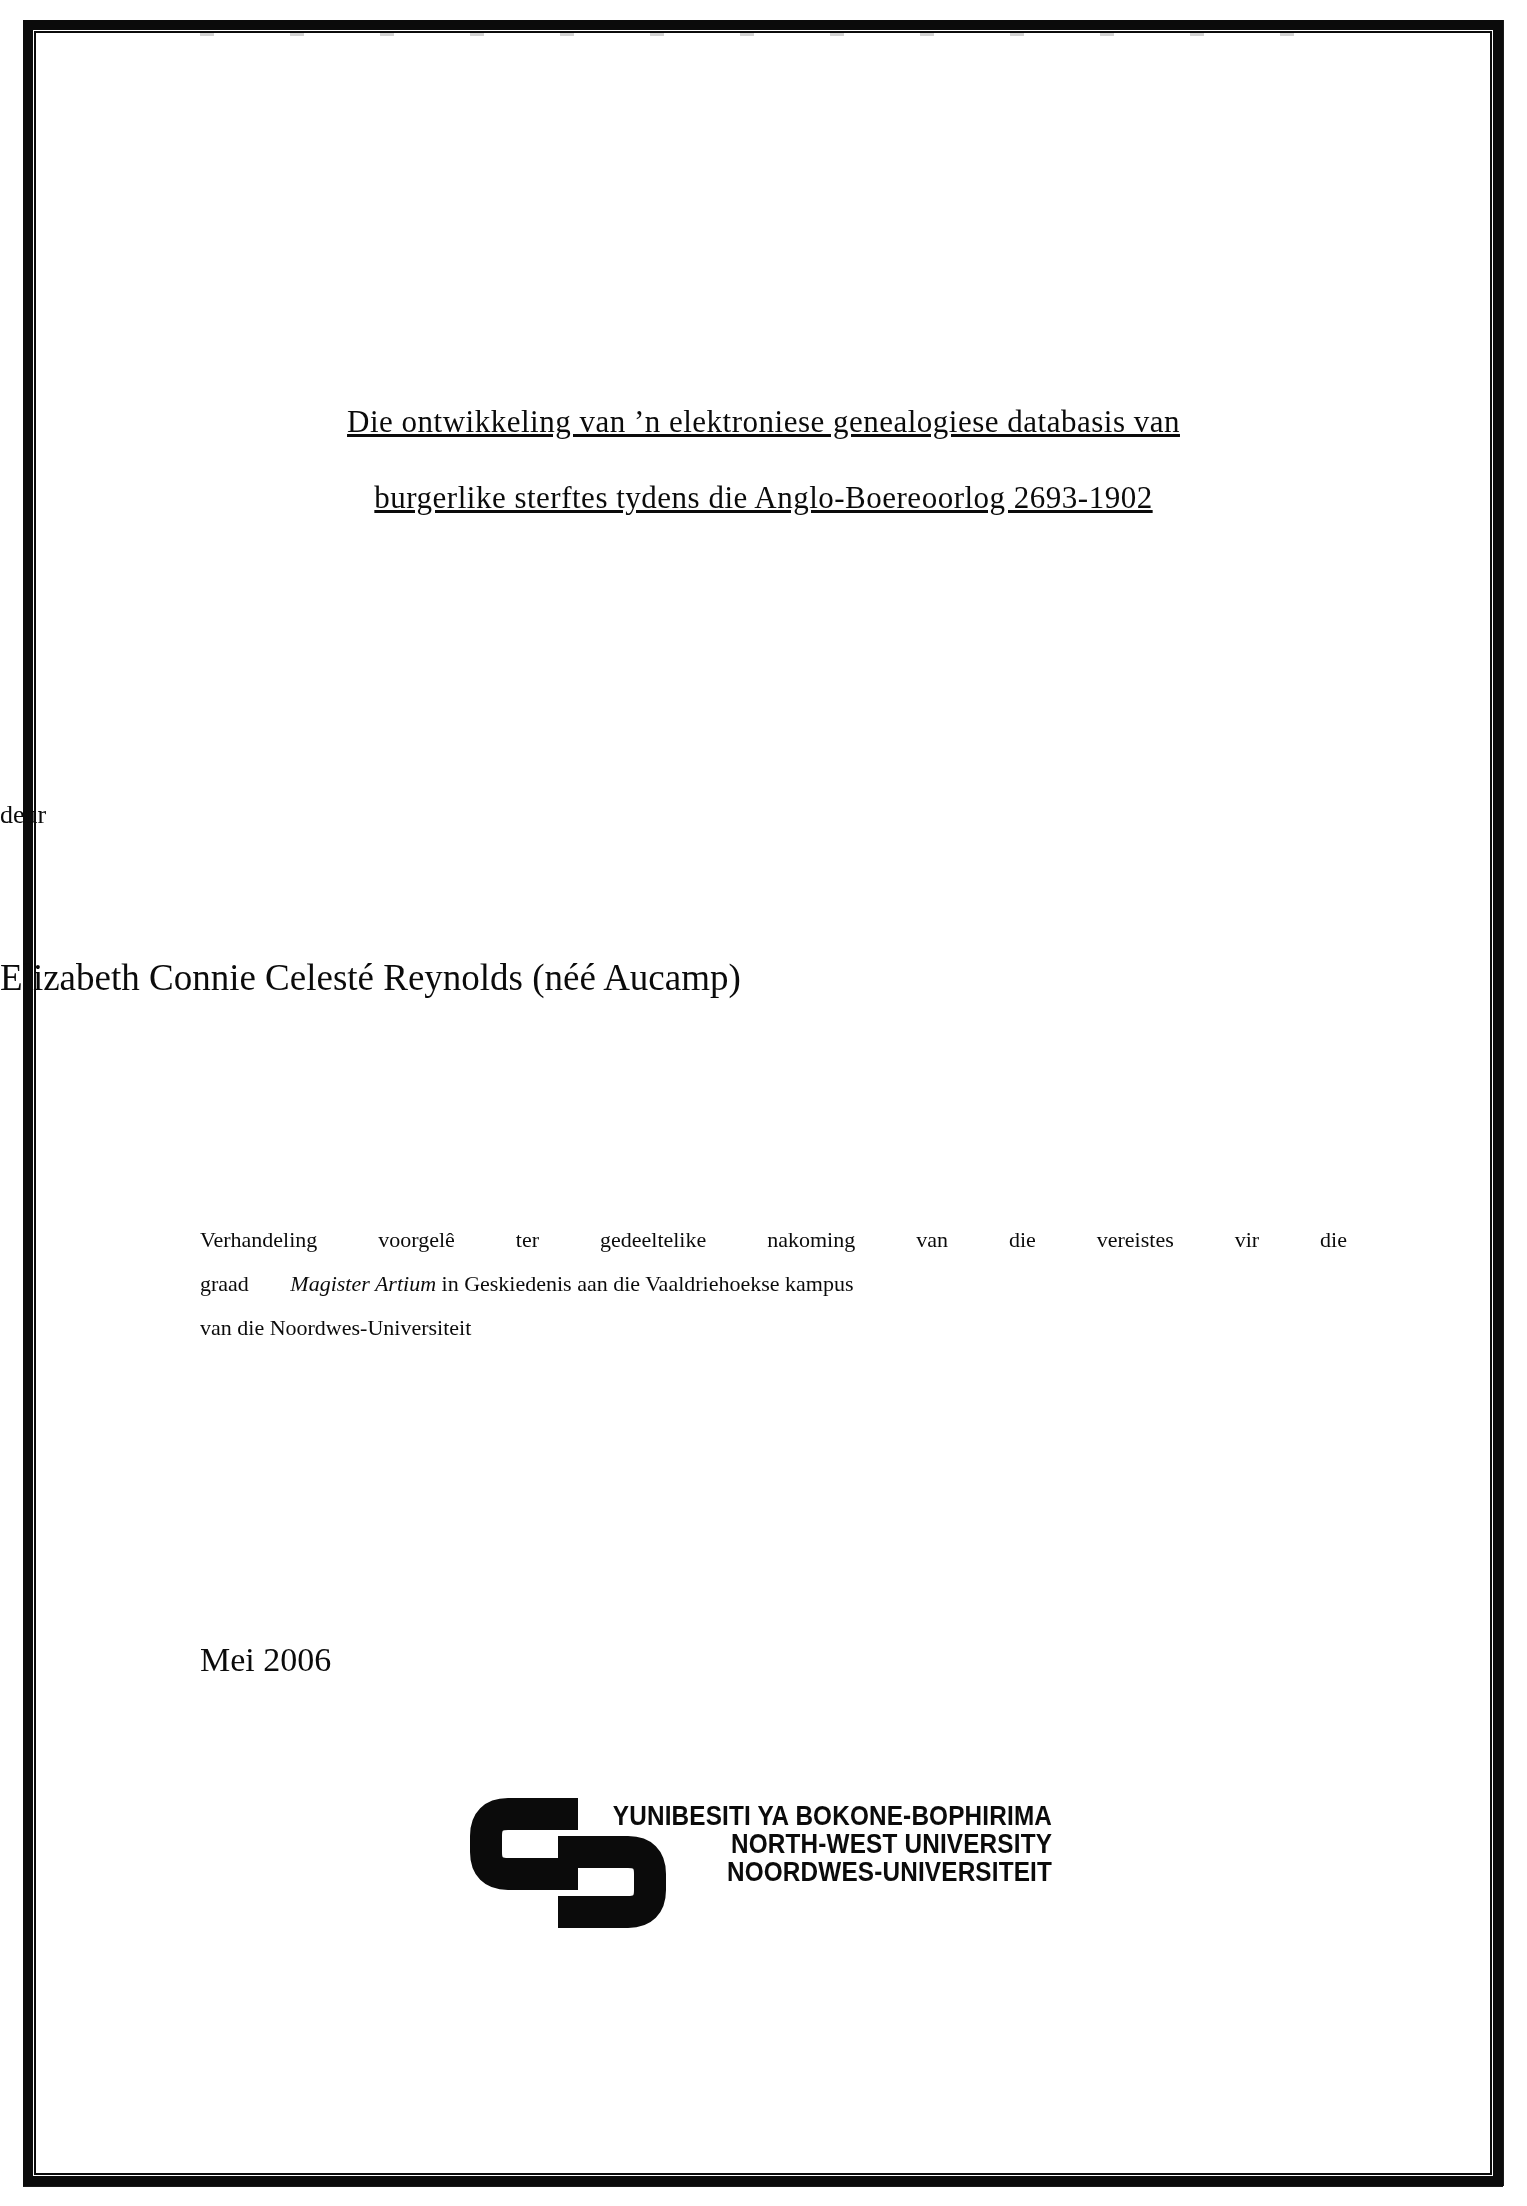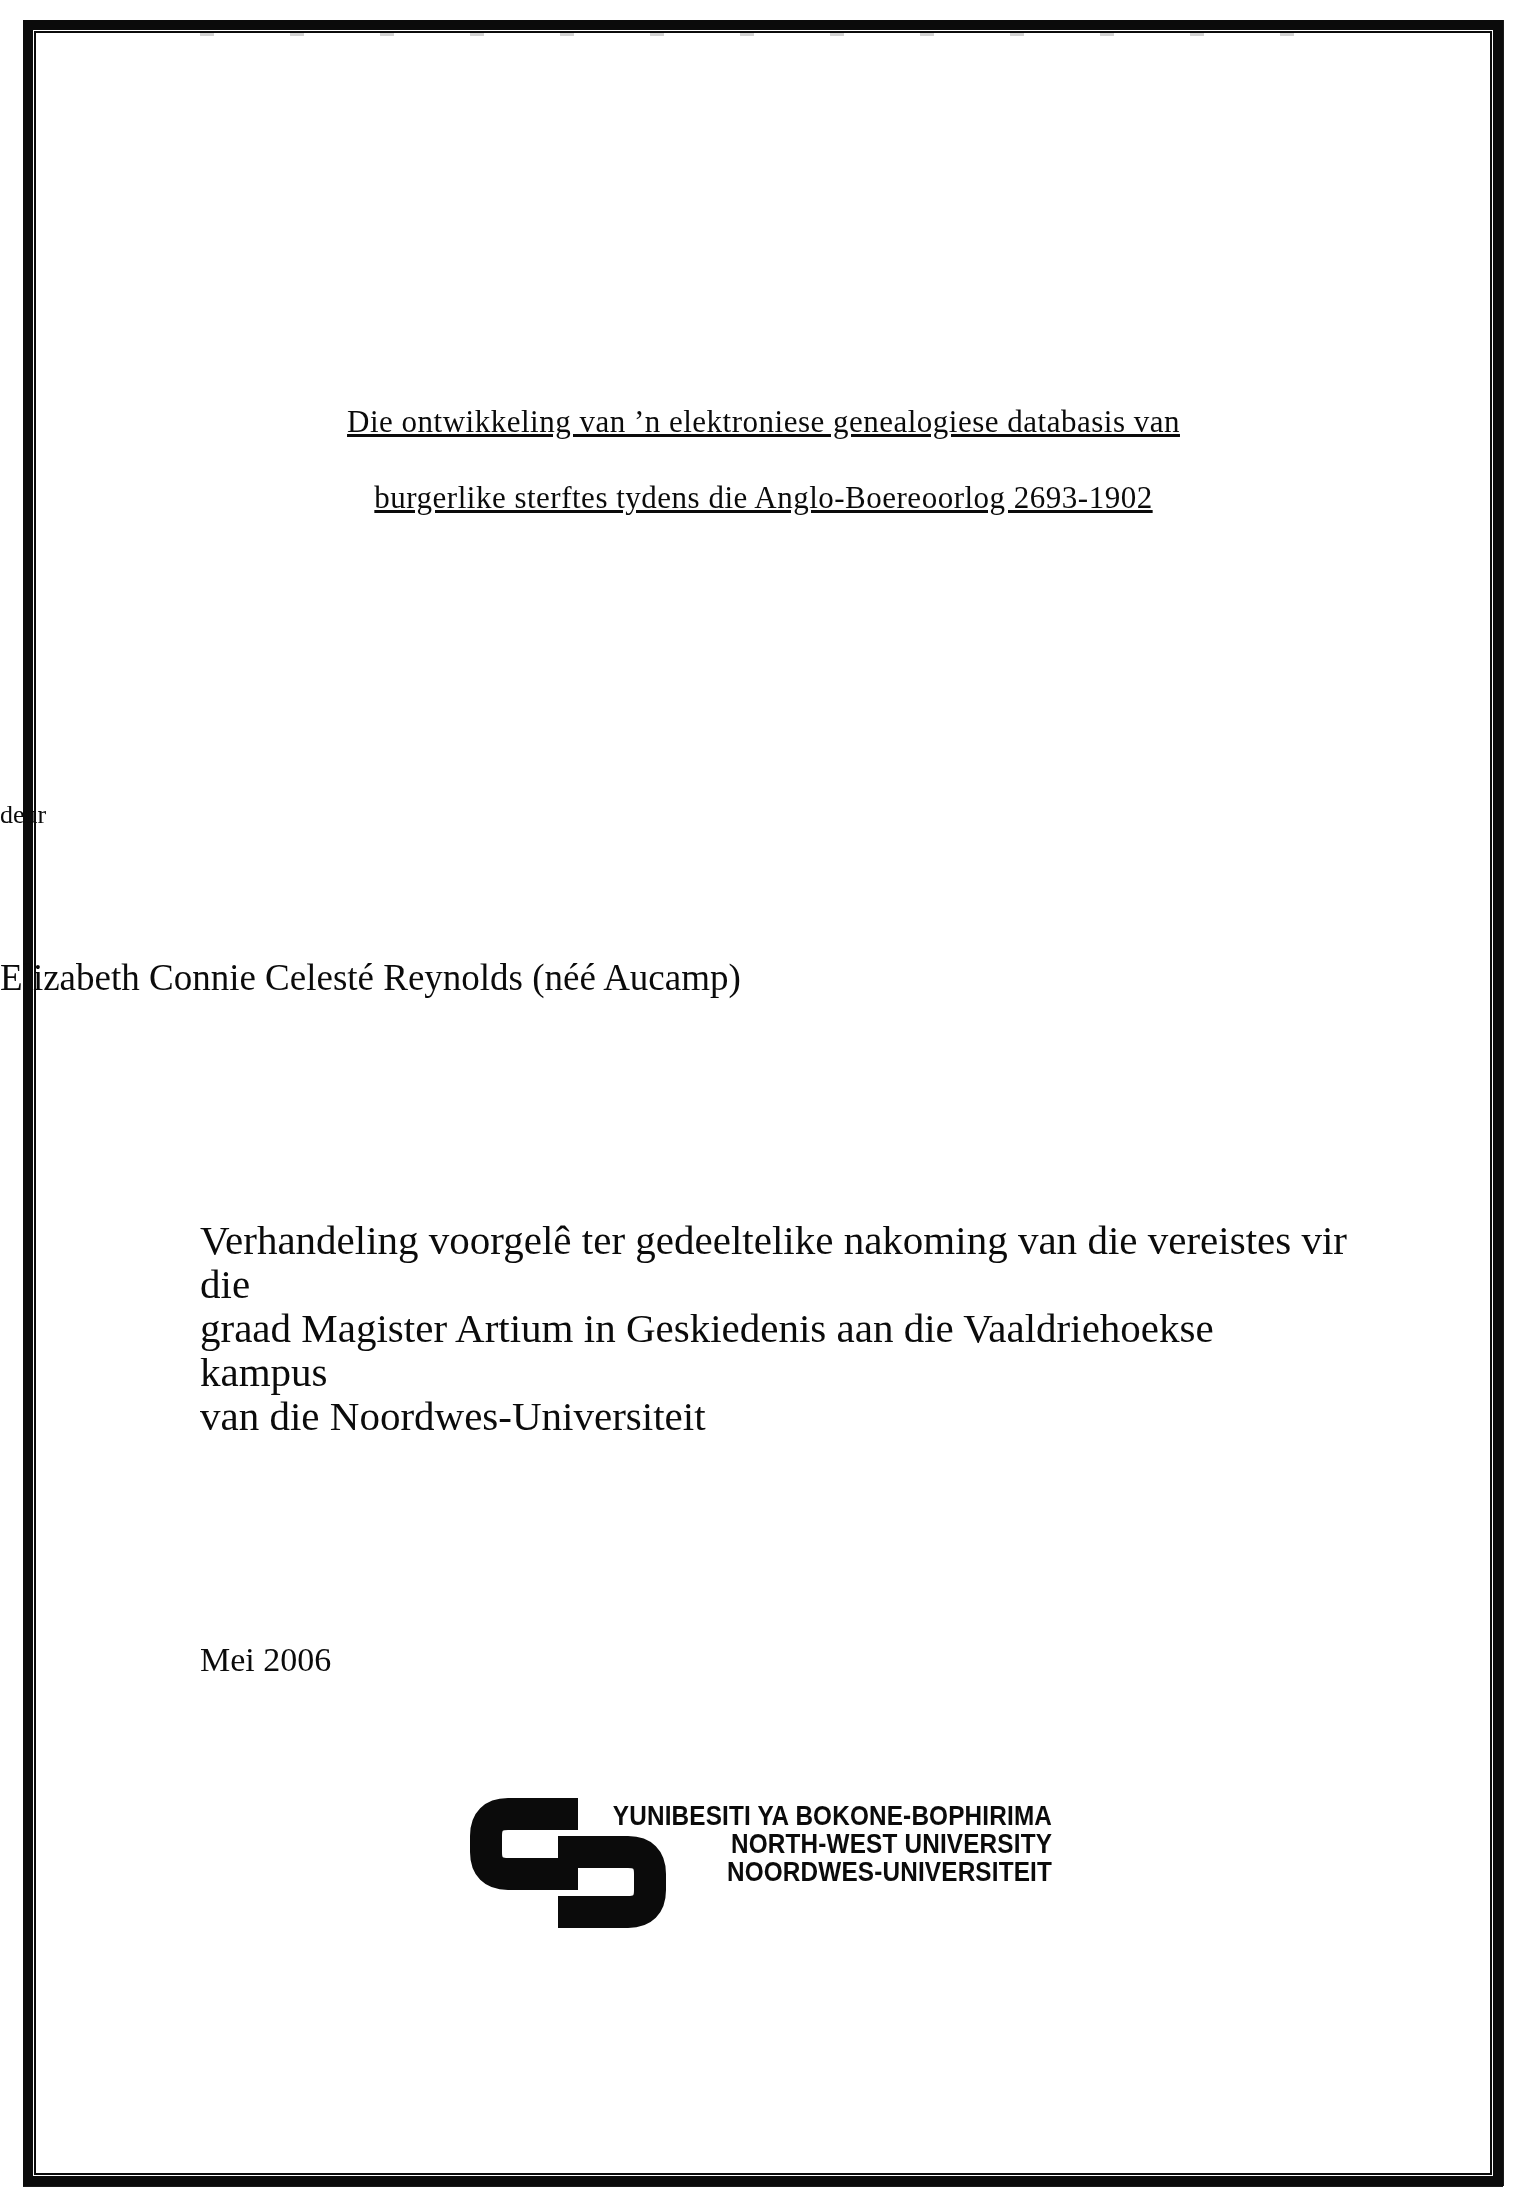--- a/index.html
+++ b/index.html
@@ -62,28 +62,30 @@
     right: 0;
     text-align: left;
     font-size: 37px;
   }
 
   .statement {
     position: absolute;
     top: 1218px;
     left: 200px;
     width: 1147px;
-    font-size: 41px;
+    font-size: 22px;
     line-height: 44px;
   }
   .statement .justified {
     text-align: justify;
     text-align-last: justify;
   }
   .statement .italic {
+    font-style: italic;
+    margin-left: 36px;
   }
 
   .supervisor-block {
     position: absolute;
     top: 1637px;
     left: 200px;
     font-size: 34px;
     line-height: 46px;
   }
 

